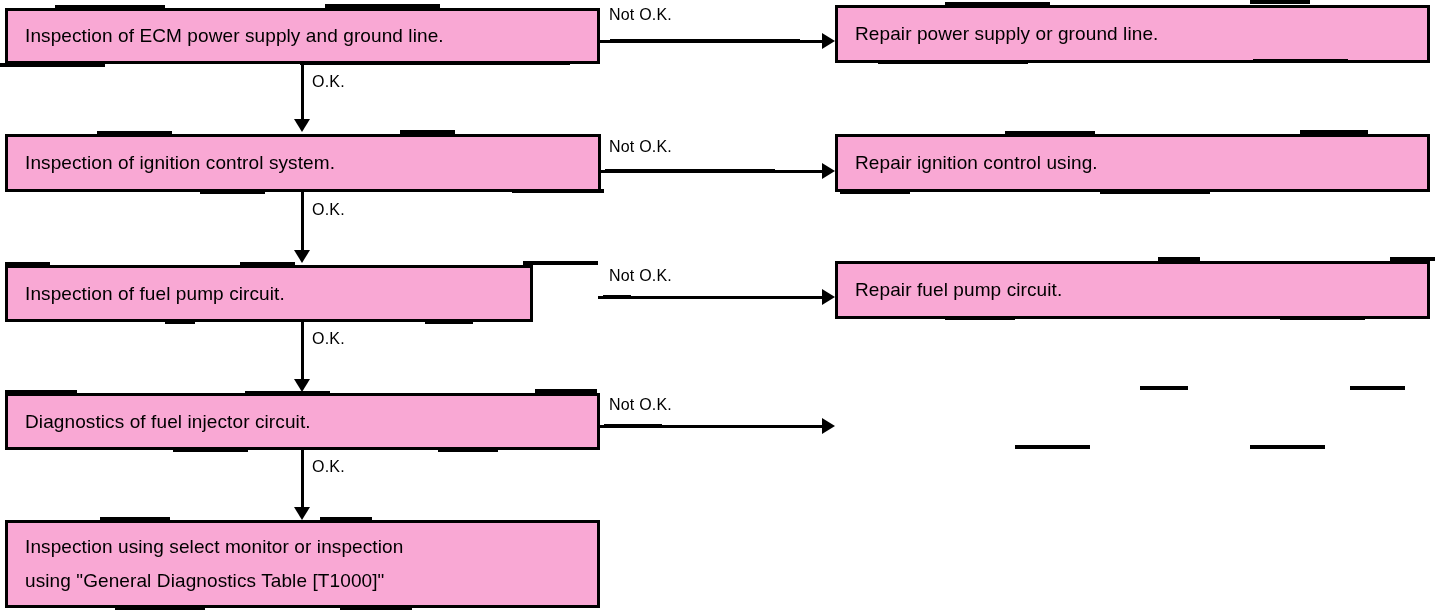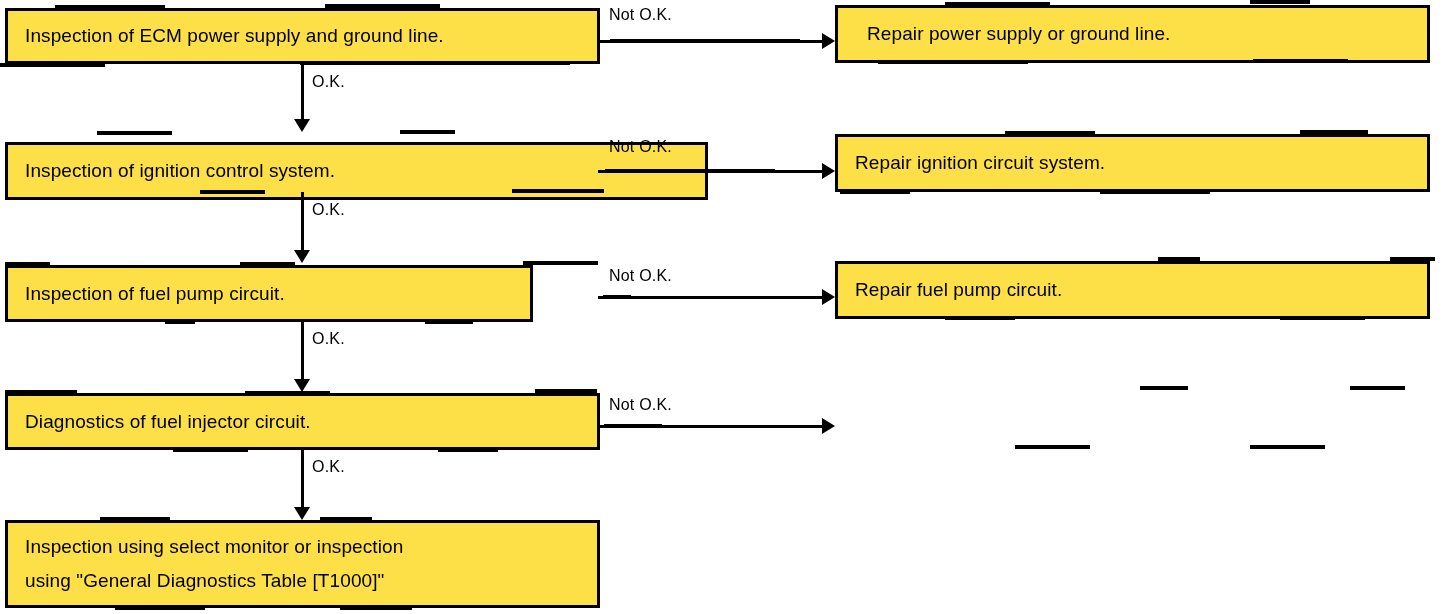--- a/index.html
+++ b/index.html
@@ -15,21 +15,21 @@
     position: relative;
     width: 1456px;
     height: 614px;
     background: #ffffff;
     overflow: hidden;
   }
   .node {
     position: absolute;
     box-sizing: border-box;
     border: 3px solid #000000;
-    background: #fde047;
+    background: #f9a8d4;
     display: flex;
     align-items: center;
   }
   .node-label {
     font-size: 19px;
     line-height: 30px;
     color: #000000;
     letter-spacing: 0.1px;
     padding-left: 17px;
     padding-right: 10px;
@@ -95,47 +95,47 @@
   <div class="artifact" style="left:55px; top:5px; width:110px;"></div>
   <div class="artifact" style="left:325px; top:4px; width:115px;"></div>
   <div class="artifact" style="left:0px; top:63px; width:105px;"></div>
   <div class="artifact" style="left:300px; top:61px; width:270px;"></div>
 
   <div class="edge-label" style="left:609px; top:6px;">Not O.K.</div>
   <div class="hline" style="left:598px; top:40px; width:226px;"></div>
   <div class="arrow-right" style="left:822px; top:33px;"></div>
   <div class="artifact" style="left:610px; top:39px; width:190px;"></div>
 
-  <div class="node" style="left:835px; top:5px; width:595px; height:58px;padding-left:12px;">
+  <div class="node" style="left:835px; top:5px; width:595px; height:58px;">
     <span class="node-label">Repair power supply or ground line.</span>
   </div>
   <div class="artifact" style="left:945px; top:2px; width:105px;"></div>
   <div class="artifact" style="left:1250px; top:0px; width:60px;"></div>
   <div class="artifact" style="left:878px; top:60px; width:150px;"></div>
   <div class="artifact" style="left:1253px; top:59px; width:95px;"></div>
 
   <div class="vline" style="left:301px; top:63px; height:58px;"></div>
   <div class="arrow-down" style="left:294px; top:119px;"></div>
   <div class="edge-label" style="left:312px; top:73px;">O.K.</div>
 
-  <div class="node" style="left:5px; top:142px; width:703px; height:58px;align-items:center;">
+  <div class="node" style="left:5px; top:134px; width:596px; height:58px;align-items:center;">
     <span class="node-label">Inspection of ignition control system.</span>
   </div>
   <div class="artifact" style="left:97px; top:131px; width:75px;"></div>
   <div class="artifact" style="left:400px; top:130px; width:55px;"></div>
   <div class="artifact" style="left:200px; top:190px; width:65px;"></div>
   <div class="artifact" style="left:512px; top:189px; width:92px;"></div>
 
   <div class="edge-label" style="left:609px; top:138px;">Not O.K.</div>
   <div class="hline" style="left:598px; top:170px; width:226px;"></div>
   <div class="arrow-right" style="left:822px; top:163px;"></div>
   <div class="artifact" style="left:605px; top:169px; width:170px;"></div>
 
   <div class="node" style="left:835px; top:134px; width:595px; height:58px;">
-    <span class="node-label">Repair ignition circuit system.</span>
+    <span class="node-label">Repair ignition control using.</span>
   </div>
   <div class="artifact" style="left:1005px; top:131px; width:90px;"></div>
   <div class="artifact" style="left:1300px; top:130px; width:68px;"></div>
   <div class="artifact" style="left:840px; top:190px; width:70px;"></div>
   <div class="artifact" style="left:1100px; top:190px; width:110px;"></div>
 
   <div class="vline" style="left:301px; top:192px; height:60px;"></div>
   <div class="arrow-down" style="left:294px; top:250px;"></div>
   <div class="edge-label" style="left:312px; top:201px;">O.K.</div>
 

